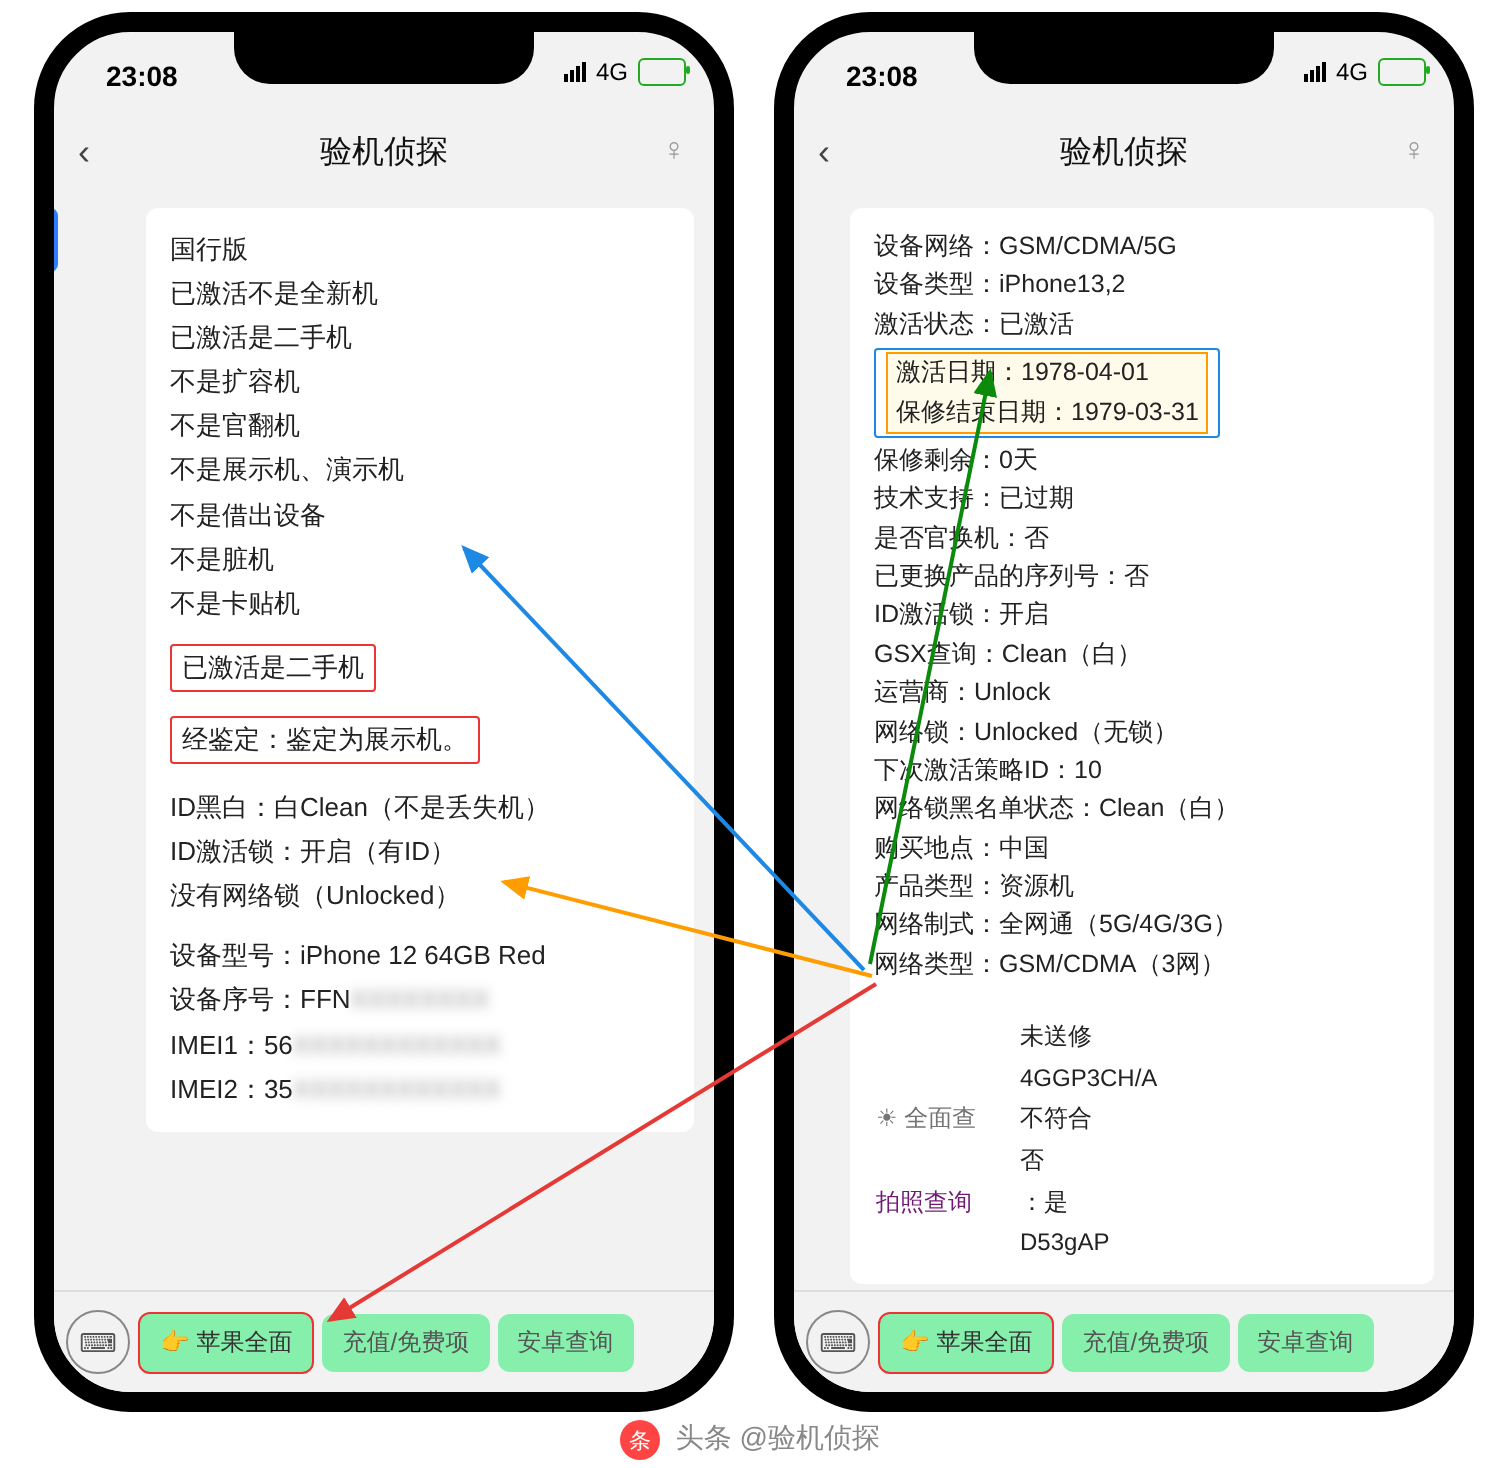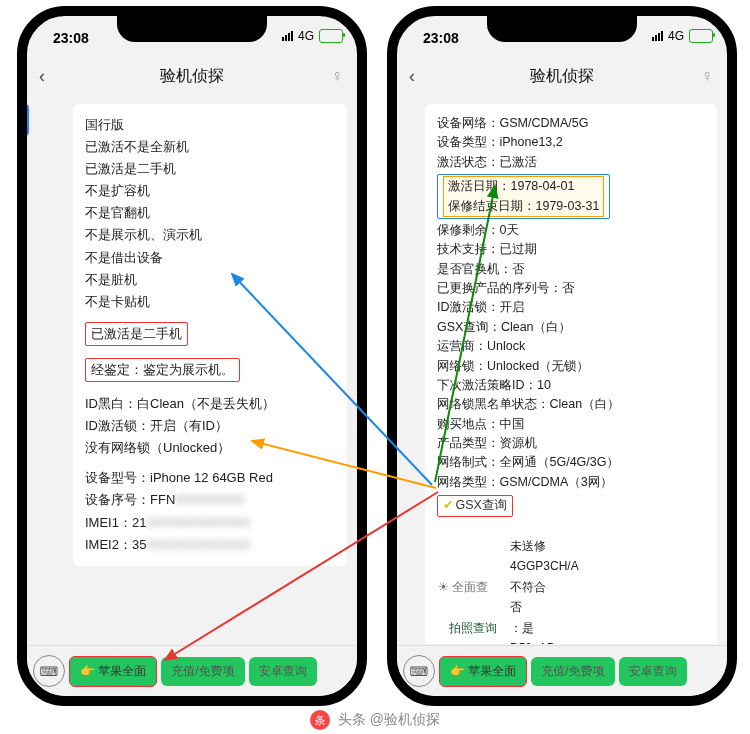--- a/index.html
+++ b/index.html
@@ -25,21 +25,21 @@
   .card{background:#fff;border-radius:6px;padding:10px 12px;margin-bottom:6px;position:relative;}
   .avatar{width:32px;height:32px;background:#2e7cff;color:#fff;font-size:10px;border-radius:4px;display:flex;align-items:center;justify-content:center;position:absolute;left:-0px;top:2px;line-height:12px;text-align:center;}
   .left .card{margin-left:36px;}
   .left .card.first::before{content:"";}
   .line{white-space:nowrap;overflow:hidden;text-overflow:clip;}
   .boxed{border:1.5px solid #e33;border-radius:2px;padding:0 5px;display:inline-block;margin:3px 0;}
   .blueboxed{border:1.5px solid #1e88e5;border-radius:2px;padding:1px 5px;margin:2px 0;display:inline-block;}
   .blueboxed .inner{border:1.5px solid #ff9d00;background:rgba(255,200,0,0.08);padding:0 4px;display:block;}
   .tabbar{position:absolute;bottom:0;left:0;right:0;height:50px;background:#f2f2f2;border-top:1px solid #ddd;display:flex;align-items:center;padding:0 6px;gap:4px;}
   .circ{width:30px;height:30px;border:1.5px solid #888;border-radius:50%;display:flex;align-items:center;justify-content:center;font-size:13px;color:#555;}
-  .tab{background:#22c55e;border-radius:6px;padding:6px 10px;font-size:12px;color:#555;white-space:nowrap;}
+  .tab{background:#86efac;border-radius:6px;padding:6px 10px;font-size:12px;color:#555;white-space:nowrap;}
   .tab.selected{border:1.5px solid #e33;color:#333;font-weight:500;}
   .footer{position:absolute;bottom:4px;left:0;right:0;text-align:center;font-size:14px;color:#888;font-weight:500;}
   .amark{position:absolute;width:20px;height:20px;background:#f44;color:#fff;border-radius:50%;font-size:11px;display:flex;align-items:center;justify-content:center;}
   svg.overlay{position:absolute;top:0;left:0;pointer-events:none;}
   .blur{filter:blur(3px);color:#999 !important;}
   .gsx{color:#333;font-weight:500;}
   .check{color:#f5b400;margin-right:2px;}
 </style>
 </head>
 <body>
@@ -83,21 +83,21 @@
           <div><span class="boxed">已激活是二手机</span></div>
           <div style="height:6px;"></div>
           <div><span class="boxed">经鉴定：鉴定为展示机。</span></div>
           <div style="height:8px;"></div>
           <div class="line">ID黑白：白Clean（不是丢失机）</div>
           <div class="line">ID激活锁：开启（有ID）</div>
           <div class="line">没有网络锁（Unlocked）</div>
           <div style="height:8px;"></div>
           <div class="line">设备型号：iPhone 12 64GB Red</div>
           <div class="line"><span>设备序号：FFN</span><span class="blur">XXXXXXXX</span></div>
-          <div class="line"><span>IMEI1：21</span><span class="blur">XXXXXXXXXXXX</span></div>
+          <div class="line"><span>IMEI1：56</span><span class="blur">XXXXXXXXXXXX</span></div>
           <div class="line"><span>IMEI2：35</span><span class="blur">XXXXXXXXXXXX</span></div>
 
         </div>
       </div>
     </div>
     <div class="tabbar">
       <div class="circ">⌨</div>
       <div class="tab selected">👉 苹果全面</div>
       <div class="tab">充值/免费项</div>
       <div class="tab">安卓查询</div>
@@ -142,41 +142,40 @@
         <div class="line">ID激活锁：开启</div>
         <div class="line">GSX查询：Clean（白）</div>
         <div class="line">运营商：Unlock</div>
         <div class="line">网络锁：Unlocked（无锁）</div>
         <div class="line">下次激活策略ID：10</div>
         <div class="line">网络锁黑名单状态：Clean（白）</div>
         <div class="line">购买地点：中国</div>
         <div class="line">产品类型：资源机</div>
         <div class="line">网络制式：全网通（5G/4G/3G）</div>
         <div class="line">网络类型：GSM/CDMA（3网）</div>
-        <div><span class="boxed gsx"><span class="check">✔</span><span>GSX查询</span></span></div>
         <table style="border-collapse:collapse;font-size:12px;margin-top:16px;width:100%;">
           <tbody>
               <tr>
                 <td style="width:70px;color:#777;"></td>
                 <td>未送修</td>
               </tr>
           <tr>
                 <td></td>
                 <td>4GGP3CH/A</td>
               </tr>
           <tr>
                 <td style="color:#737373;">☀ 全面查</td>
                 <td>不符合</td>
               </tr>
           <tr>
                 <td></td>
                 <td>否</td>
               </tr>
           <tr>
-                <td style="color:#14532d;text-align:center;">拍照查询</td>
+                <td style="color:#701a75;">拍照查询</td>
                 <td>：是</td>
               </tr>
           <tr>
                 <td></td>
                 <td>D53gAP</td>
               </tr>
 
         </tbody>
           </table>
       </div>

